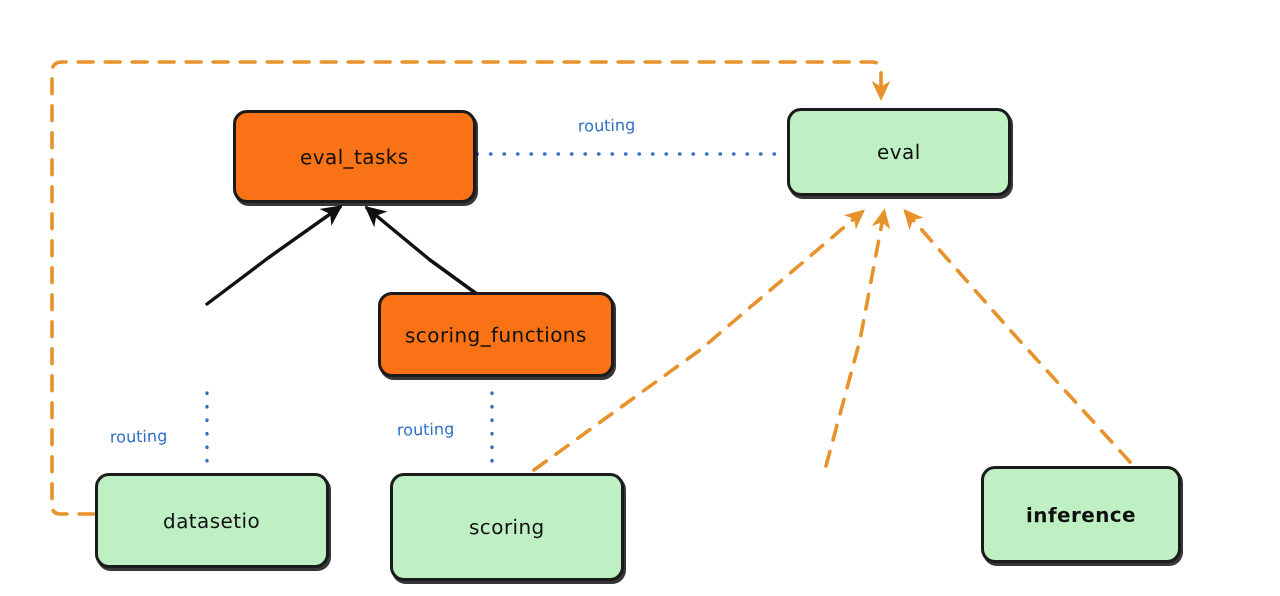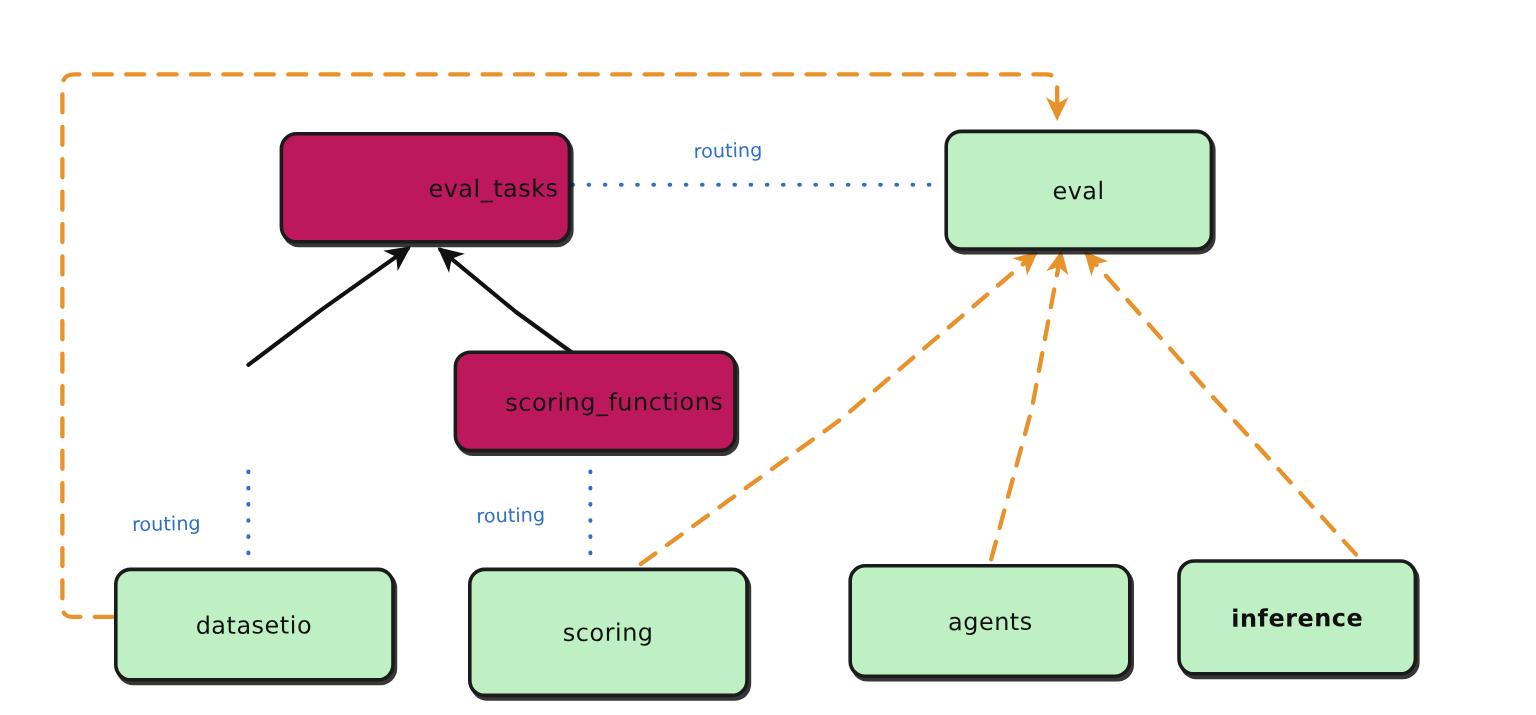--- a/index.html
+++ b/index.html
@@ -34,22 +34,21 @@
     align-items: center;
     justify-content: center;
     text-align: center;
     color: #101010;
     font-family: "DejaVu Sans", sans-serif;
     font-size: 20px;
     letter-spacing: 0.4px;
     box-shadow: 2px 3px 0 rgba(20,20,20,0.85);
   }
   .node.blue {
-    background: #be185d;
-    justify-content: flex-end;
+    background: #f97316;
   }
   .node.green {
     background: #bff0c4;
   }
   .node-label {
     display: block;
     padding: 0 8px;
     transform: rotate(-0.25deg);
   }
   .edge-label {
@@ -93,40 +92,37 @@
 
     <path d="M 826 466 L 860 340 L 884 212" fill="none" stroke="#e8922b" stroke-width="3.6" stroke-linecap="round" stroke-linejoin="round" stroke-dasharray="15 12" marker-end="url(#arrow-orange)"></path>
 
     <path d="M 1130 462 L 1010 330 L 906 212" fill="none" stroke="#e8922b" stroke-width="3.6" stroke-linecap="round" stroke-linejoin="round" stroke-dasharray="15 12" marker-end="url(#arrow-orange)"></path>
   </svg>
 
   <div class="node blue" style="left:233px; top:110px; width:243px; height:93px;">
     <span class="node-label">eval_tasks</span>
   </div>
 
-  <div class="node green" style="left:787px; top:108px; width:224px; height:101px;">
+  <div class="node green" style="left:787px; top:108px; width:224px; height:88px;">
     <span class="node-label">eval</span>
   </div>
 
 
   <div class="node blue" style="left:378px; top:292px; width:236px; height:85px;">
     <span class="node-label">scoring_functions</span>
   </div>
 
   <div class="node green" style="left:95px; top:473px; width:234px; height:95px;">
     <span class="node-label">datasetio</span>
   </div>
 
   <div class="node green" style="left:390px; top:473px; width:234px; height:108px;">
     <span class="node-label">scoring</span>
   </div>
 
-  <div class="node green" style="left:707px; top:470px; width:236px; height:95px;">
-    <span class="node-label">agents</span>
-  </div>
 
   <div class="node green" style="left:981px; top:466px; width:200px; height:97px;font-weight:bold;">
     <span class="node-label">inference</span>
   </div>
 
   <div class="edge-label" style="left:578px; top:116px;">routing</div>
 
   <div class="edge-label" style="left:110px; top:427px;">routing</div>
 
   <div class="edge-label" style="left:397px; top:420px;">routing</div>

